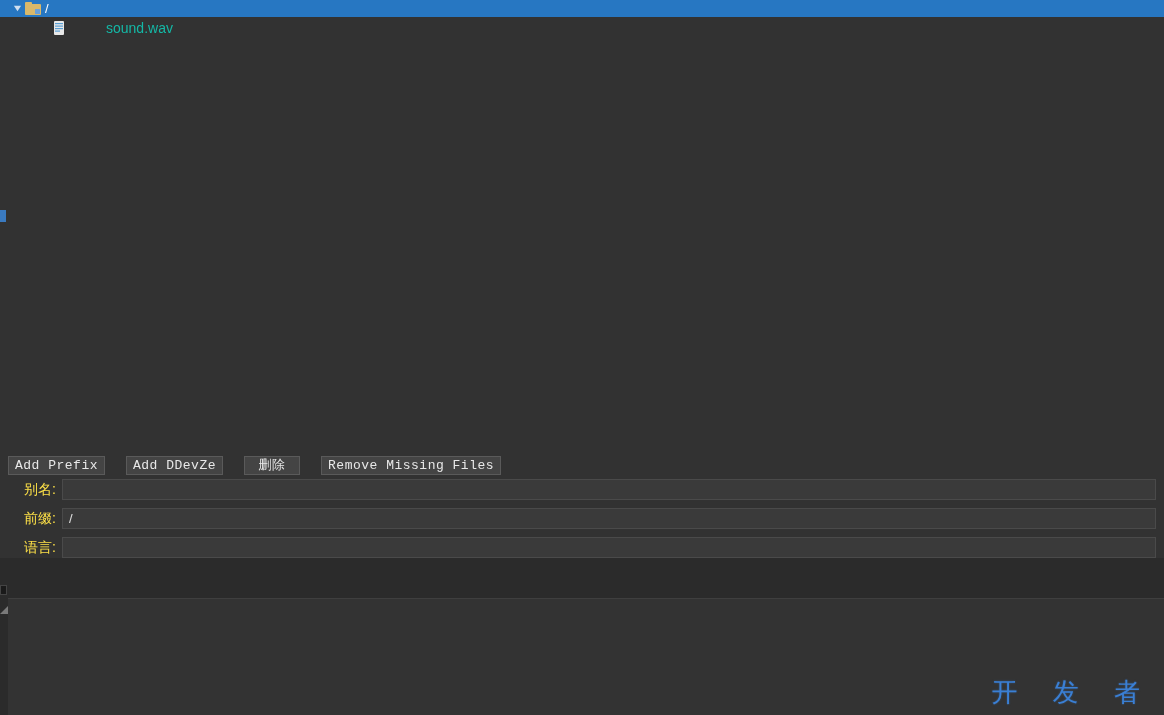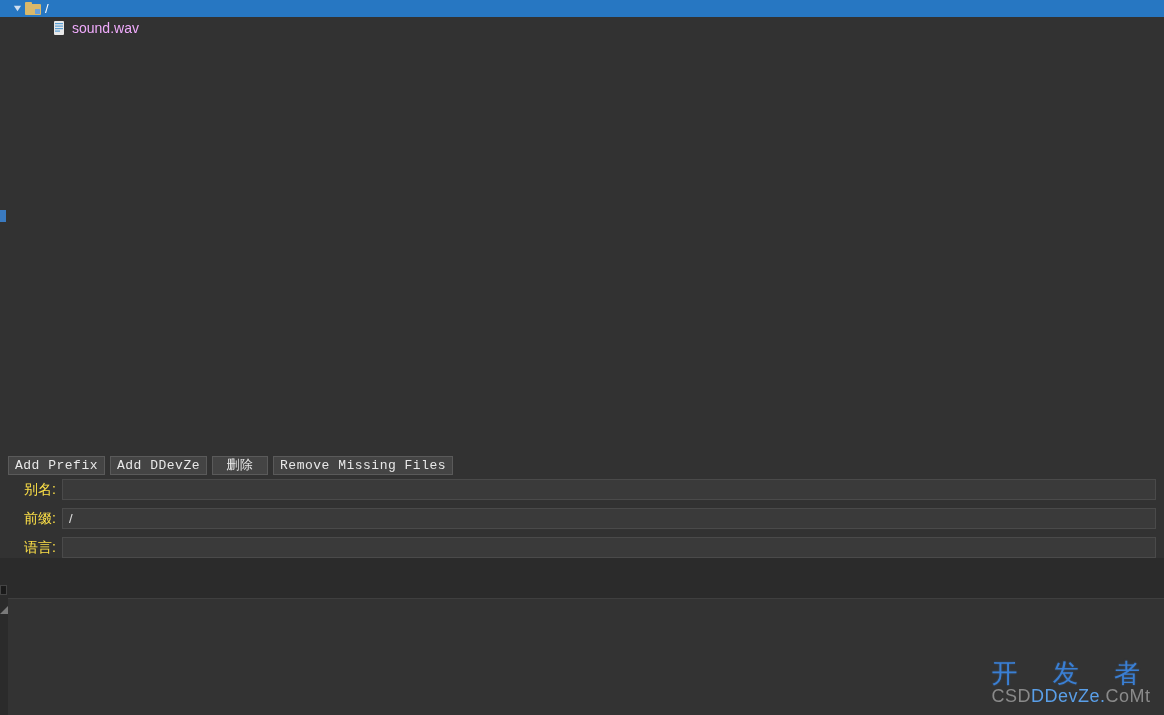--- a/index.html
+++ b/index.html
@@ -49,23 +49,24 @@
     margin-right: 4px;
     display: flex;
     align-items: center;
     justify-content: center;
   }
   .tree-row-child {
     height: 20px;
     display: flex;
     align-items: center;
     padding-left: 52px;
-    color: #f0abfc;
+    color: #14b8a6;
     font-size: 14px;
     padding-top: 2px;
+    gap: 34px;
   }
   .file-icon {
     width: 16px;
     height: 16px;
     margin-right: 4px;
     display: flex;
     align-items: center;
     justify-content: center;
   }
   .left-tab-marker {
@@ -87,21 +88,21 @@
   }
   .left-tab-corner {
     position: absolute;
     left: 0;
     top: 602px;
     width: 8px;
     height: 8px;
   }
   .button-bar {
     display: flex;
-    gap: 5px;
+    gap: 21px;
     padding: 2px 8px 2px 8px;
     background: #323232;
     height: 24px;
     align-items: center;
   }
   .btn {
     background: #444444;
     border: 1px solid #5a5a5a;
     color: #e8e8e8;
     padding: 1px 6px;
@@ -249,16 +250,13 @@
 <div class="left-tab-corner">
   <svg viewBox="0 0 8 8">
       <polygon points="0,8 8,0 8,8" fill="#7a7a7a"></polygon>
     </svg>
 </div>
 
 <div class="bottom-area"></div>
 
 <div class="watermark-group">
   <div class="watermark-cn">开 发 者</div>
-  <div class="watermark-sub">
-    <span>CSD</span><span class="inner">DDevZe.</span><span>CoMt</span>
-  </div>
 </div>
 
 </body></html>

